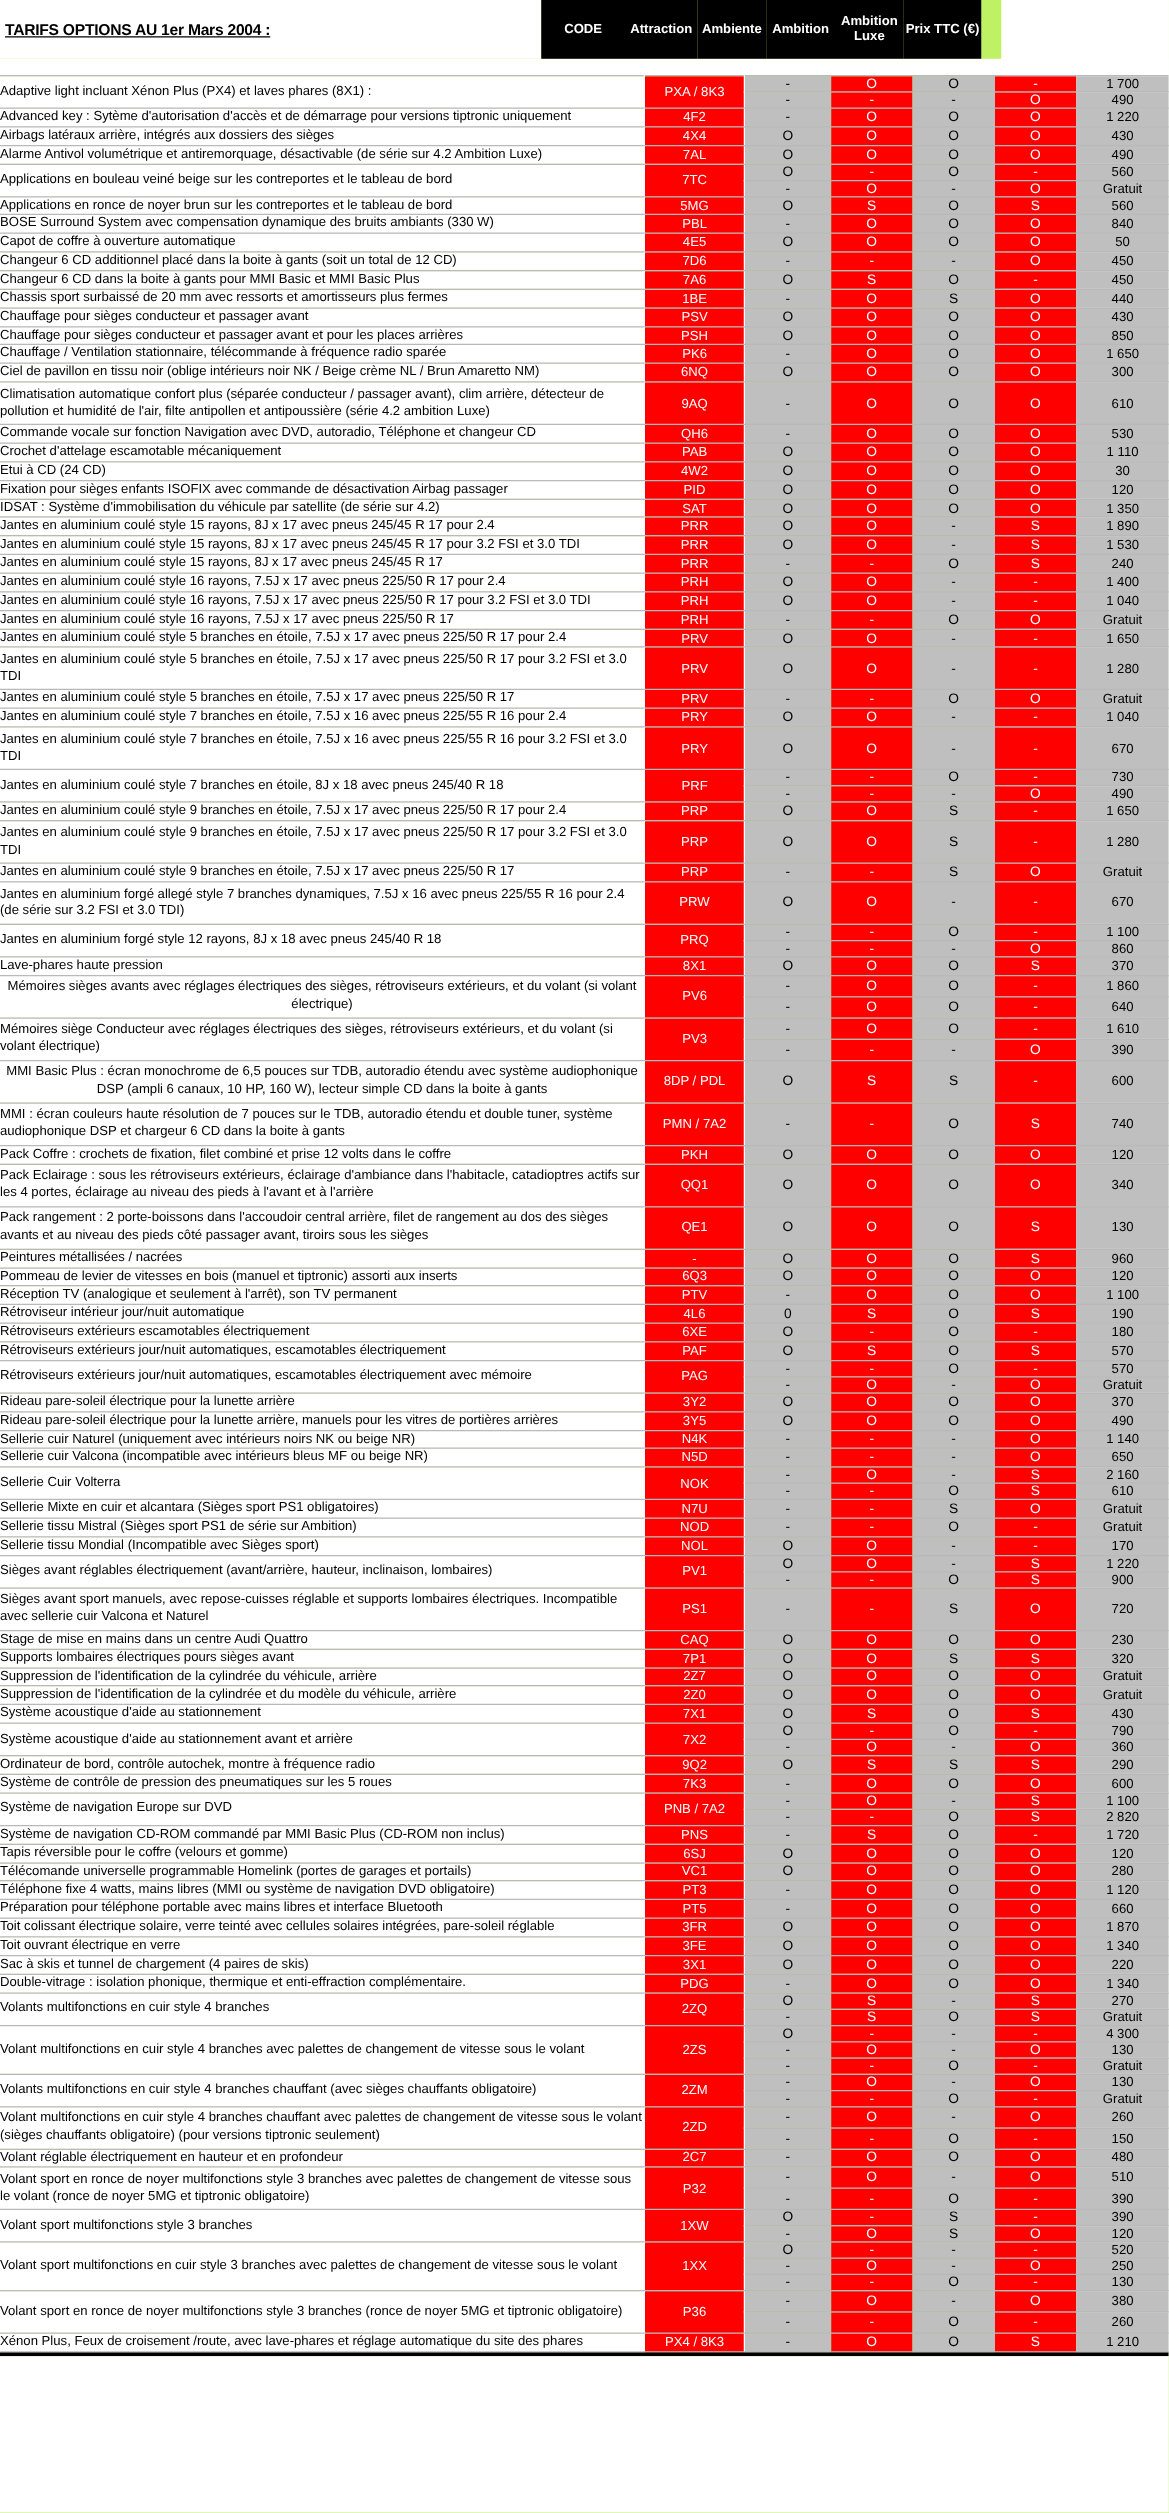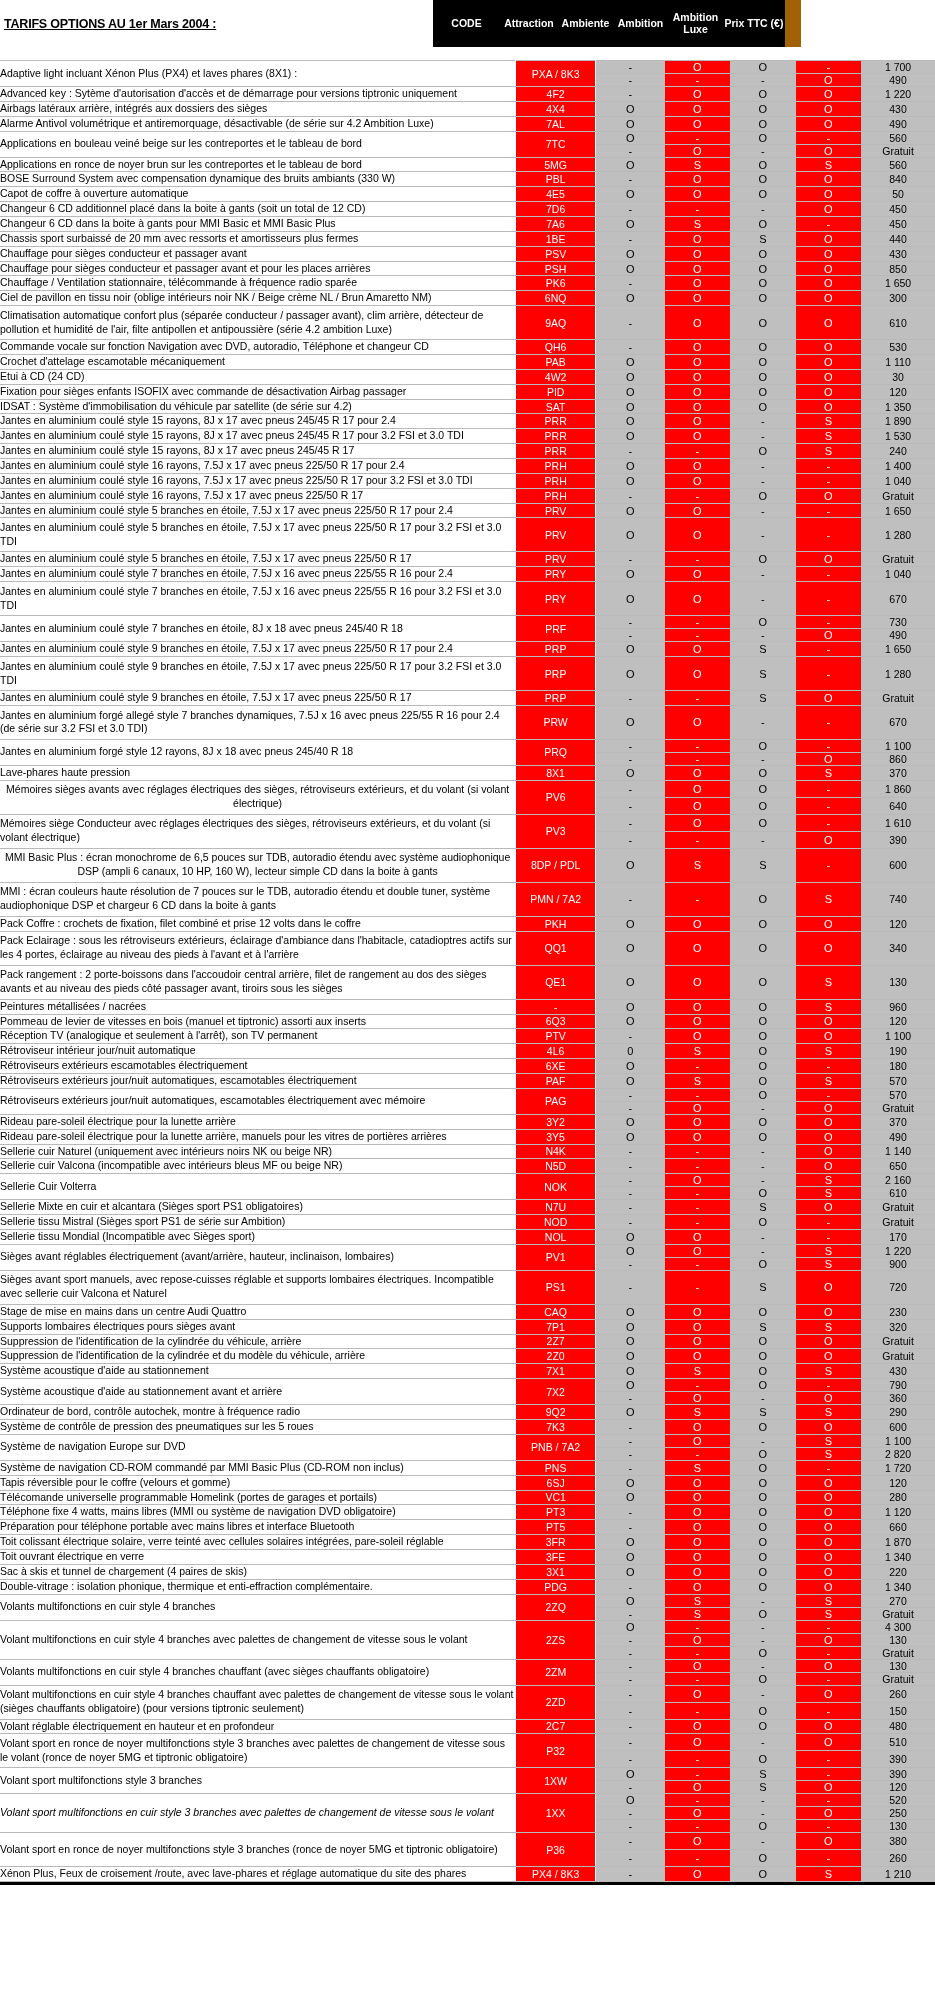--- a/index.html
+++ b/index.html
@@ -1,21 +1,21 @@
 <!DOCTYPE html>
 <html><head>
 <meta charset="utf-8">
 <style>
   html,body{margin:0;padding:0;background:#fff;}
   body{
     font-family:"Liberation Sans", sans-serif;
     width:935px;
     -webkit-font-smoothing:none;
   }
-  #page{width:801px;position:relative;background:#a16207;}
+  #page{width:801px;position:relative;background:#bef264;}
 
   
   .headrow{display:flex;width:935px;align-items:stretch;}
   .title-cell{
     width:433px;
     display:flex;
     align-items:center;
     padding-left:4px;
     box-sizing:border-box;
     background:#fff;
@@ -1020,21 +1020,21 @@
           <td class="prix">390</td>
         </tr>
         <tr>
           <td class="v c1 g">-</td>
           <td class="v c2 r">O</td>
           <td class="v c3 g">S</td>
           <td class="v c4 r">O</td>
           <td class="prix">120</td>
         </tr>
         <tr>
-          <td class="desc" rowspan="3" style="height: 34px; font-style: italic;">Volant sport multifonctions en cuir style 3 branches avec palettes de changement de vitesse sous le volant</td>
+          <td class="desc" rowspan="3" style="height: 34px;">Volant sport multifonctions en cuir style 3 branches avec palettes de changement de vitesse sous le volant</td>
           <td class="code span" rowspan="3">1XX</td>
           <td class="v c1 g">O</td>
           <td class="v c2 r">-</td>
           <td class="v c3 g">-</td>
           <td class="v c4 r">-</td>
           <td class="prix">520</td>
         </tr>
         <tr>
           <td class="v c1 g">-</td>
           <td class="v c2 r">O</td>

